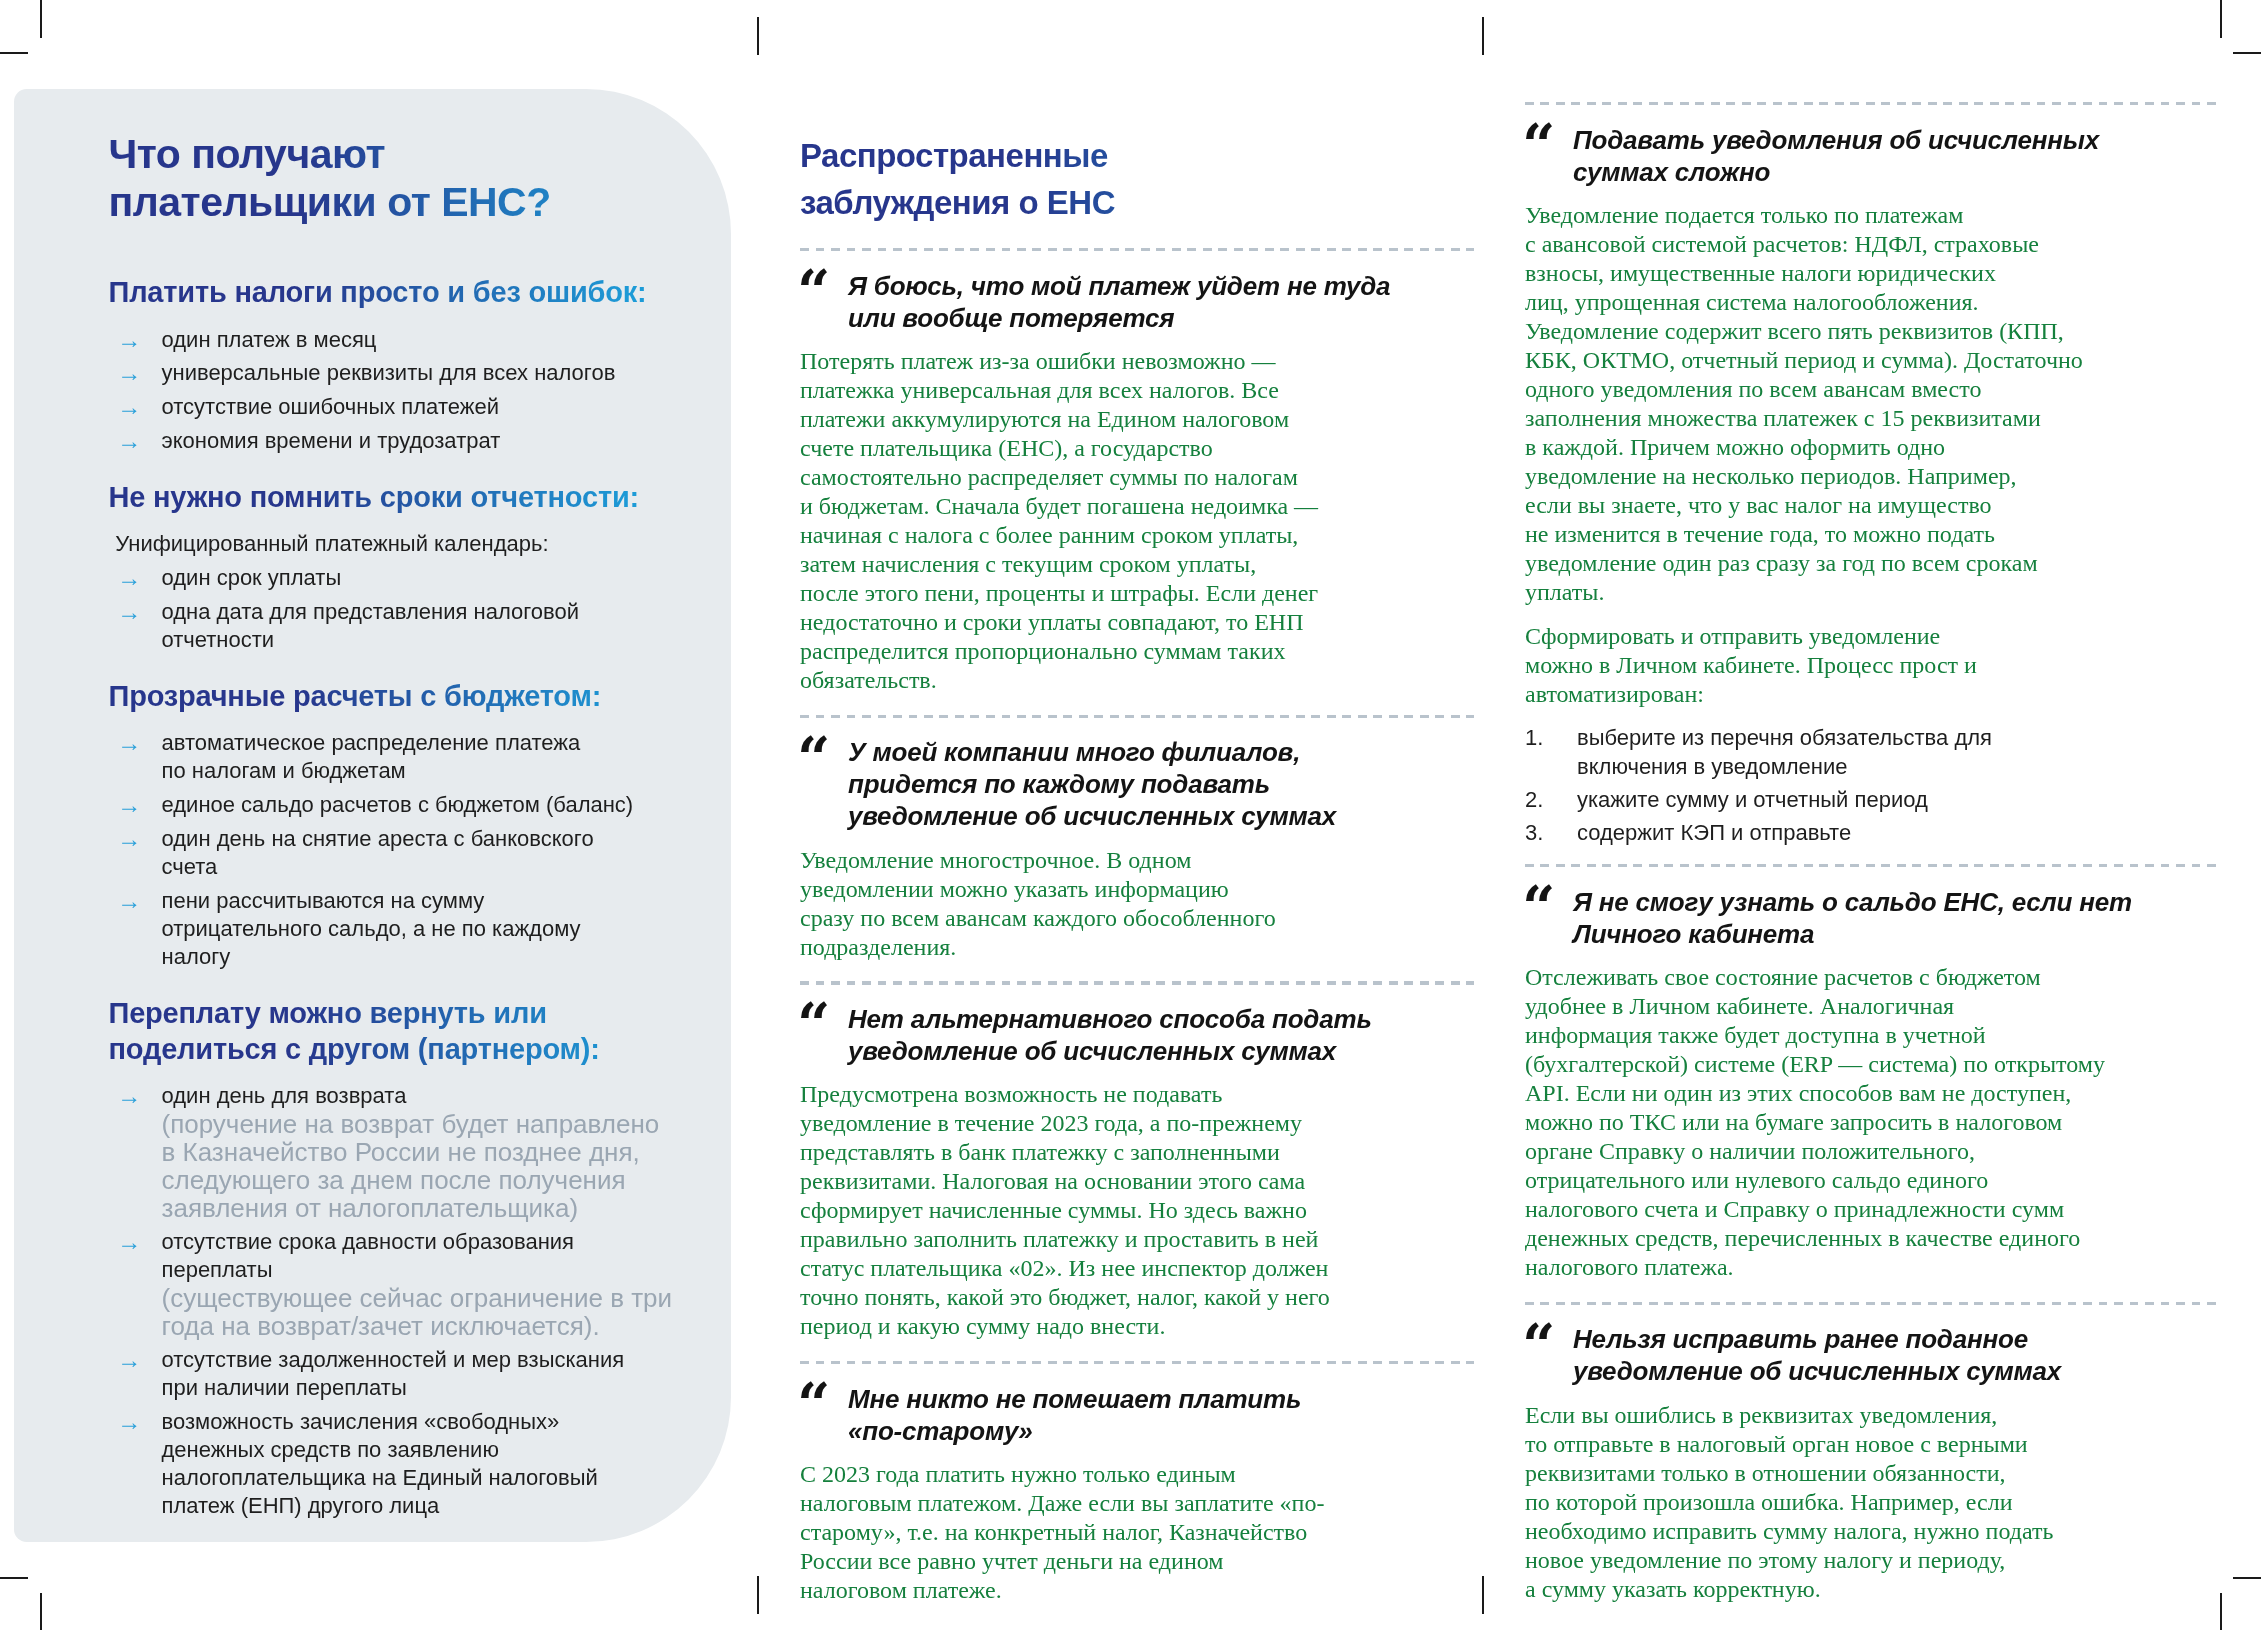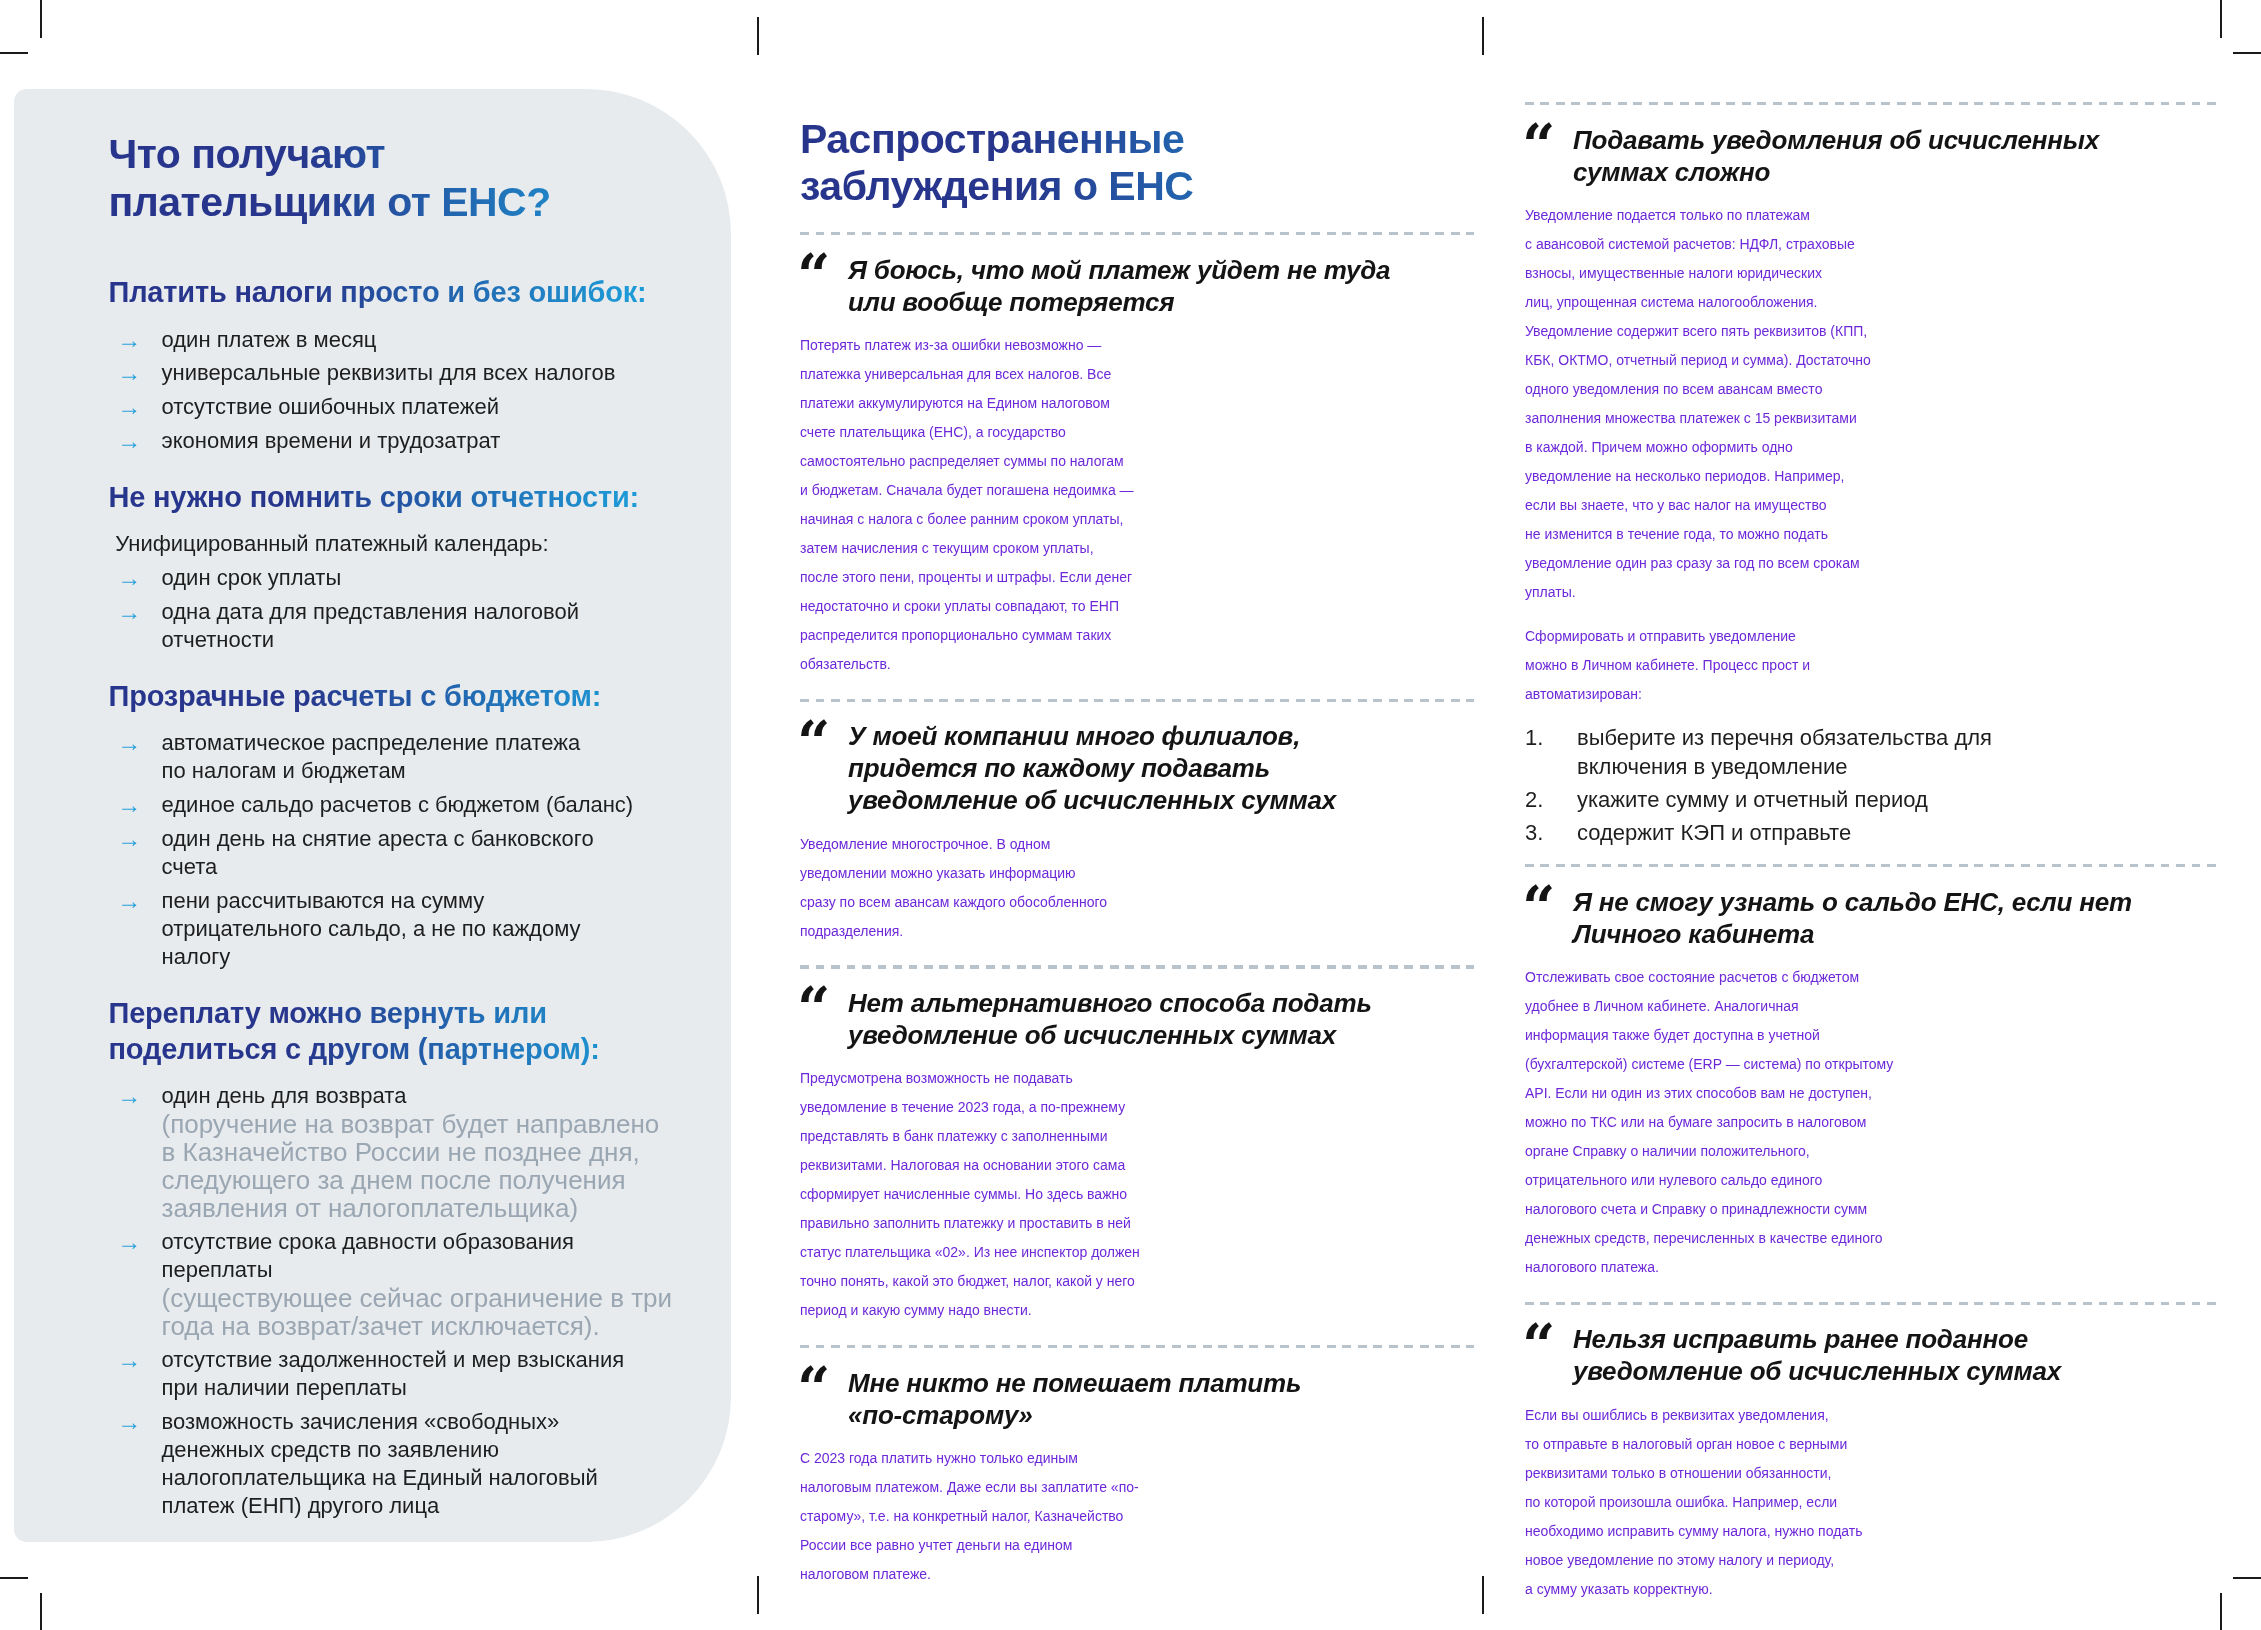--- a/index.html
+++ b/index.html
@@ -47,40 +47,40 @@
   }
   .bullet .btxt{
     font-size:22px;line-height:28px;color:#1e1e1e;white-space:pre-line;
   }
   .bullet .bnote{
     font-size:26px;line-height:28px;color:#9aa6b2;white-space:pre-line;
   }
   
   .col{position:absolute;}
   .col-title{
-    font-size:41px;line-height:47px;letter-spacing:-0.5px;
-    white-space:pre-line;margin:0 0 22px 0;
+    font-size:33px;line-height:47px;letter-spacing:-0.5px;
+    white-space:pre-line;margin:16px 0 22px 0;
   }
   .dashes{
     height:3.4px;margin:0 0 18.4px 0;
     background:repeating-linear-gradient(90deg,#b9c3cc 0 8.7px,transparent 8.7px 15.5px);
   }
   .entry-quote{position:relative;padding-left:48px;margin:0 0 13.5px 0;}
   .qicon{
     position:absolute;left:-2.9px;top:-6.8px;
     font-family:"DejaVu Serif", serif;font-weight:700;
     font-size:58px;line-height:58px;color:#141414;
   }
   .qtext{
     font-size:26px;line-height:32px;font-weight:700;color:#141414;
     letter-spacing:-0.2px;white-space:pre-line;font-style:italic;
   }
   .ebody{
-    font-size:14px;line-height:29px;color:#6d28d9;
-    white-space:pre-line;margin:0 0 19.3px 0;
+    font-size:24px;line-height:29px;color:#15803d;
+    white-space:pre-line;margin:0 0 19.3px 0;font-family:Liberation Serif, serif;
   }
   .ebody.tight{margin-bottom:14.5px;}
   ol.steps{
     list-style:none;margin:0 0 17px 0;padding:0;counter-reset:step;
   }
   ol.steps li{
     position:relative;padding-left:52px;
     font-size:22px;line-height:29px;white-space:pre-line;
     margin-bottom:3.9px;counter-increment:step;
   }

